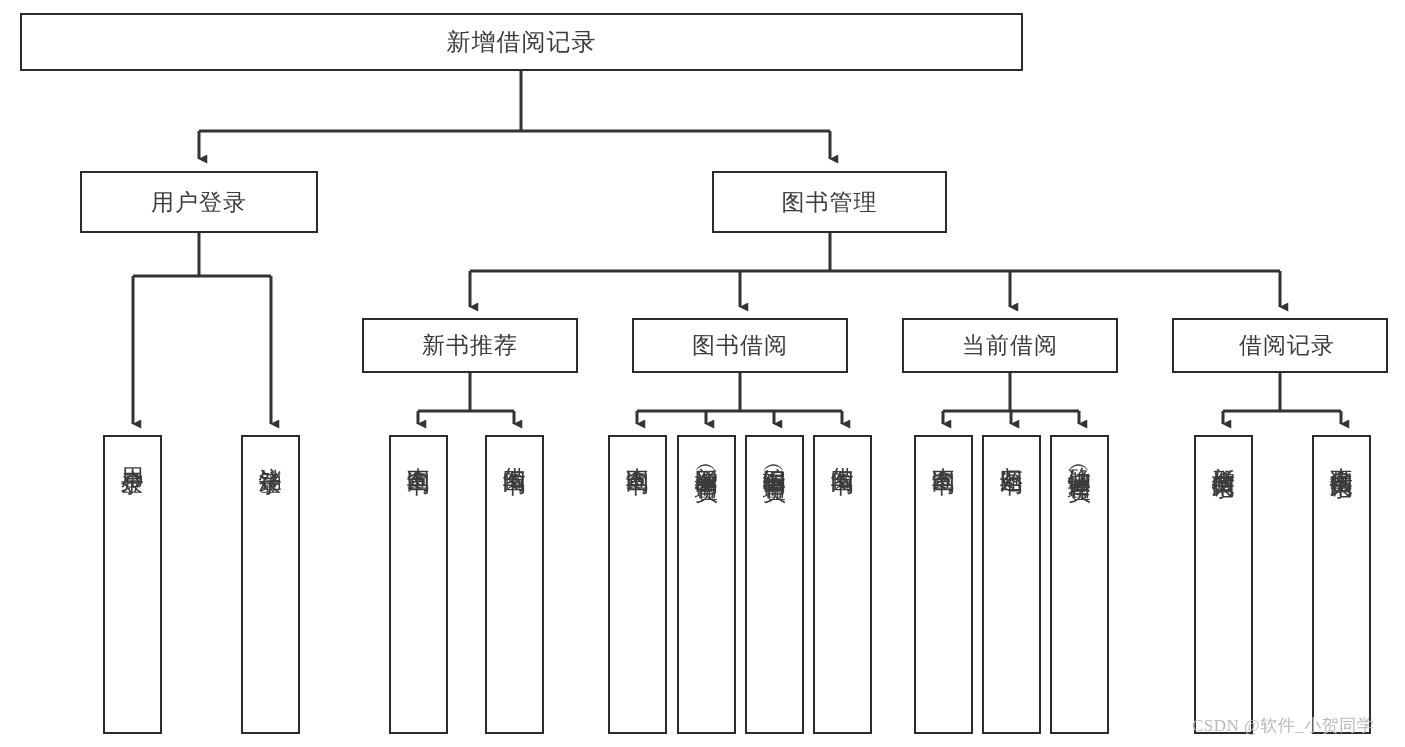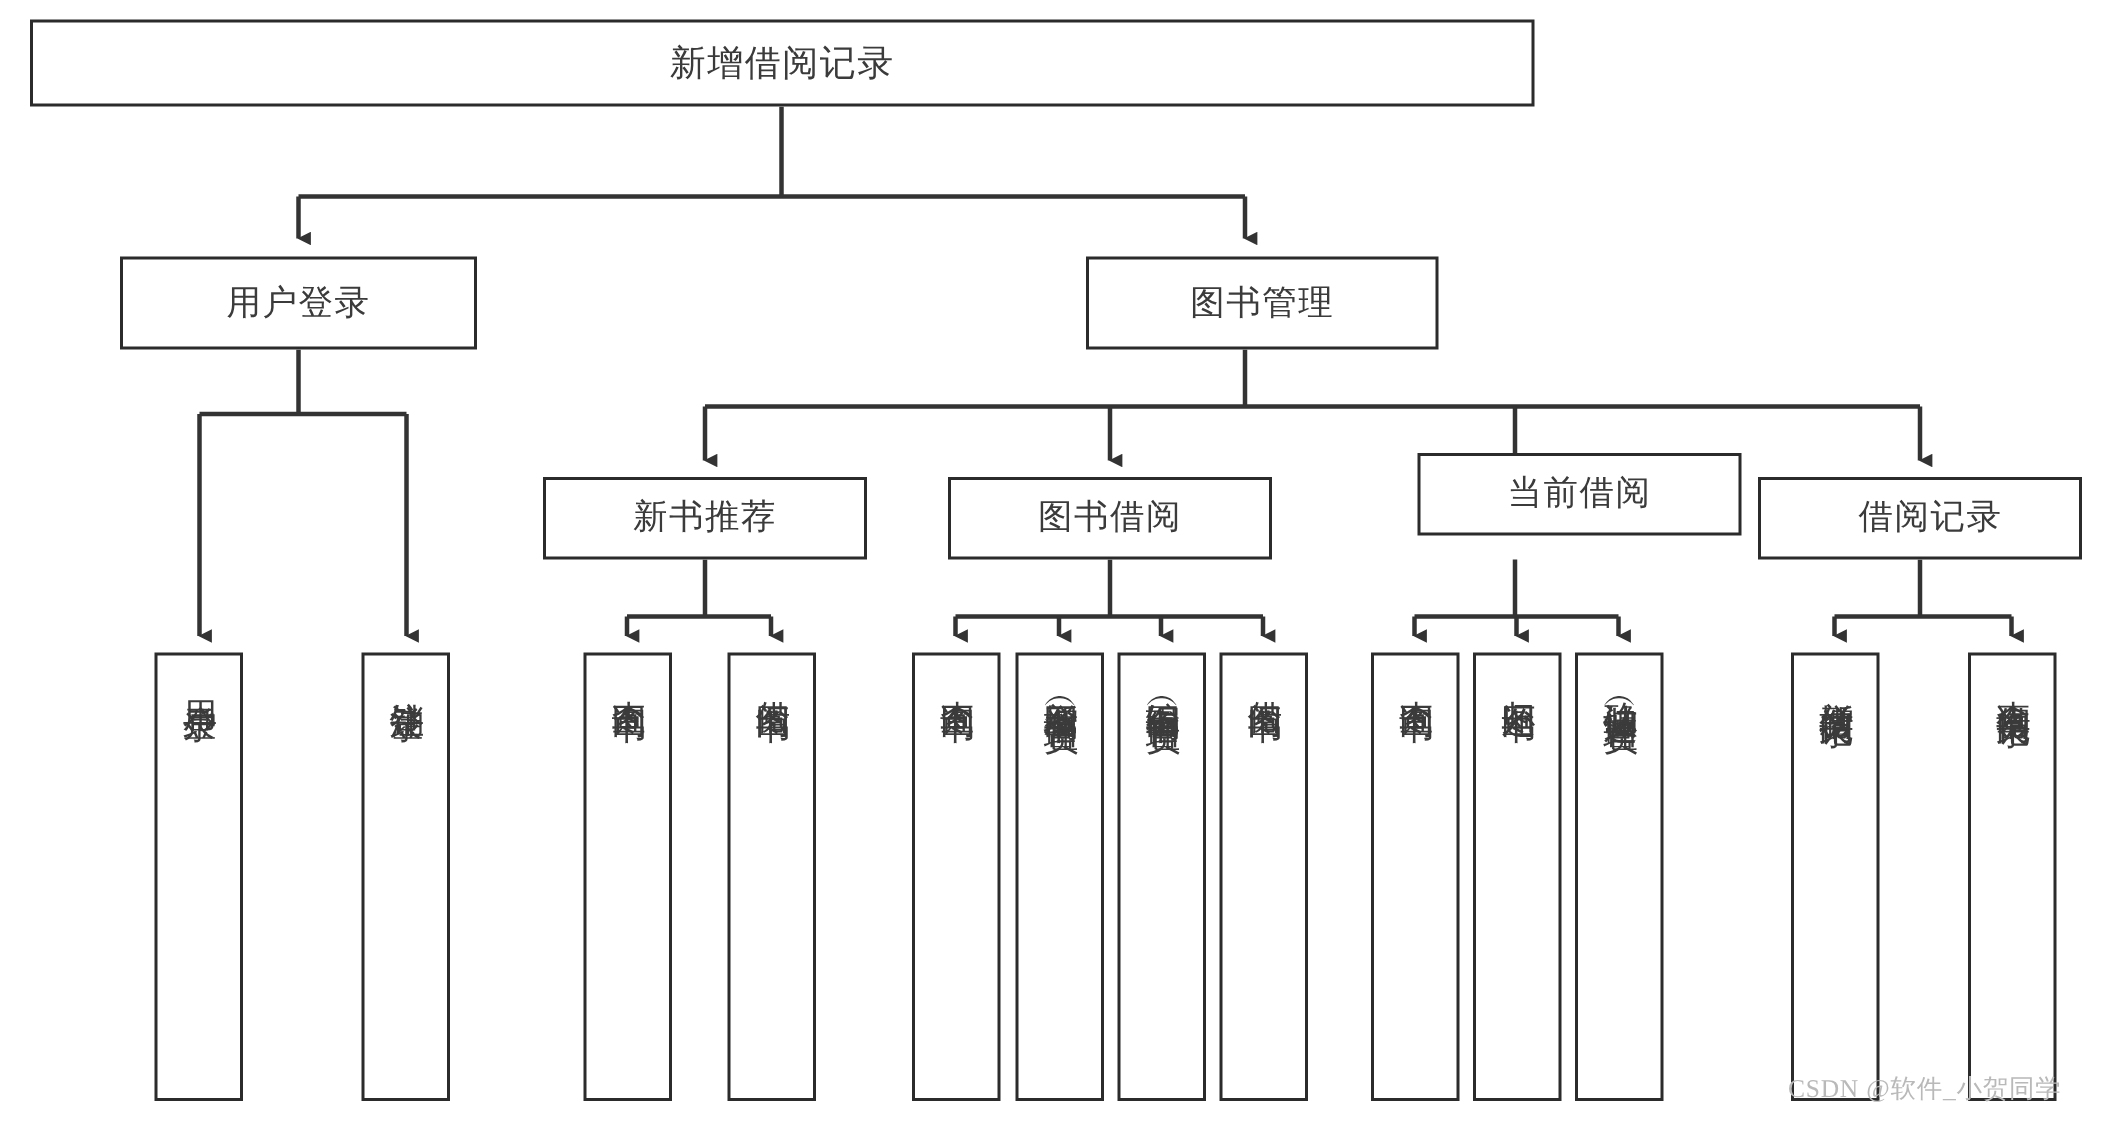--- a/index.html
+++ b/index.html
@@ -130,31 +130,31 @@
     </g>
   </svg>
 
   <div class="node horiz root" style="left:20px; top:13px; width:1003px; height:58px;">
     <span class="lbl">新增借阅记录</span>
   </div>
 
   <div class="node horiz" style="left:80px; top:171px; width:238px; height:62px;">
     <span class="lbl">用户登录</span>
   </div>
-  <div class="node horiz" style="left:712px; top:171px; width:235px; height:62px;margin-left:12px;">
+  <div class="node horiz" style="left:712px; top:171px; width:235px; height:62px;">
     <span class="lbl">图书管理</span>
   </div>
 
   <div class="node horiz" style="left:632px; top:318px; width:216px; height:55px;">
     <span class="lbl">图书借阅</span>
   </div>
   <div class="node horiz" style="left:362px; top:318px; width:216px; height:55px;">
     <span class="lbl">新书推荐</span>
   </div>
-  <div class="node horiz" style="left:902px; top:302px; width:216px; height:55px;margin-left:43px;">
+  <div class="node horiz" style="left:902px; top:318px; width:216px; height:55px;">
     <span class="lbl">当前借阅</span>
   </div>
   <div class="node horiz" style="left:1172px; top:318px; width:216px; height:55px;padding-left:14px;">
     <span class="lbl">借阅记录</span>
   </div>
 
   <div class="node vert" style="left:103px; top:435px; width:59px; height:299px;">
     <span class="lbl">用户登录</span>
   </div>
   <div class="node vert" style="left:241px; top:435px; width:59px; height:299px;">

